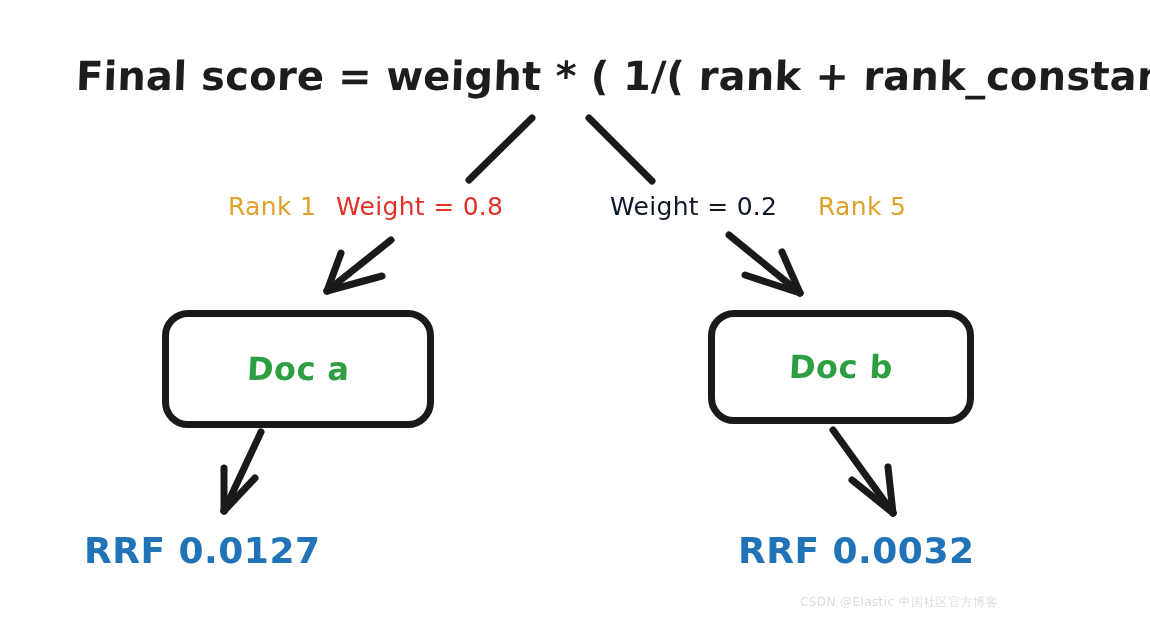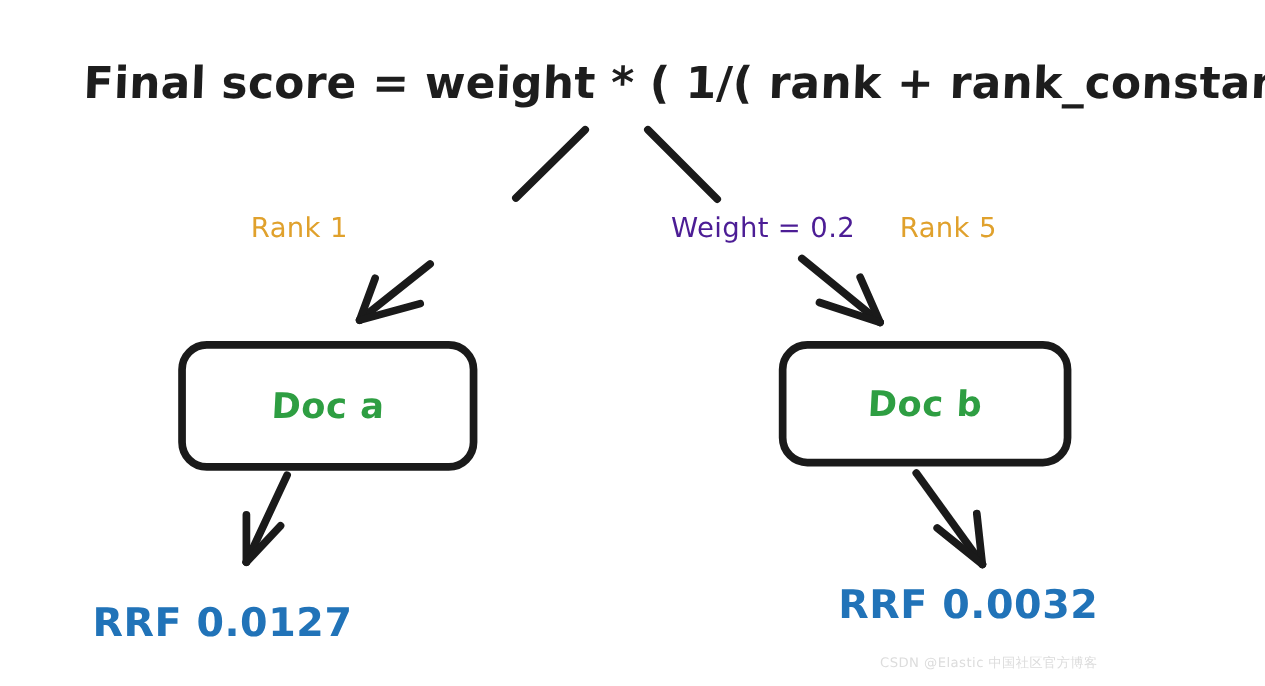--- a/index.html
+++ b/index.html
@@ -47,21 +47,21 @@
 
   
   .branch-label {
     font-family: "DejaVu Sans", sans-serif;
     font-size: 25px;
     font-weight: 400;
     letter-spacing: 0.3px;
   }
   #rank1-label   { left: 228px; top: 194px; color: #e0a12c; }
   #weight1-label { left: 336px; top: 194px; color: #e03127; }
-  #weight2-label { left: 610px; top: 194px; color: #4c1d95; }
+  #weight2-label { left: 610px; top: 194px; color: #0f172a; }
   #rank2-label   { left: 818px; top: 194px; color: #e0a12c; }
 
   
   .doc-box {
     position: absolute;
     border: 7px solid #1a1a1a;
     border-radius: 26px;
     background: #ffffff;
     display: flex;
     align-items: center;
@@ -79,22 +79,22 @@
   }
 
   
   .rrf-label {
     font-family: "DejaVu Sans", sans-serif;
     font-size: 36px;
     font-weight: 700;
     color: #2173b8;
     letter-spacing: 0.5px;
   }
-  #rrf-a { left: 84px;  top: 549px; }
-  #rrf-b { left: 762px; top: 533px; }
+  #rrf-a { left: 84px;  top: 533px; }
+  #rrf-b { left: 738px; top: 533px; }
 
   
   #watermark {
     left: 800px;
     top: 596px;
     font-family: "DejaVu Sans", sans-serif;
     font-size: 12px;
     color: #dcdcdc;
     letter-spacing: 0.4px;
   }
@@ -126,20 +126,21 @@
       <path d="M 833,430 L 893,513" stroke-width="7"></path>
       <path d="M 893,513 L 888,467" stroke-width="7"></path>
       <path d="M 893,513 L 852,480" stroke-width="7"></path>
 
     </g>
   </svg>
 
   <div class="txt" id="formula">Final score = weight * ( 1/( rank + rank_constant1))</div>
 
   <div class="txt branch-label" id="rank1-label">Rank 1</div>
+  <div class="txt branch-label" id="weight1-label">Weight = 0.8</div>
   <div class="txt branch-label" id="weight2-label">Weight = 0.2</div>
   <div class="txt branch-label" id="rank2-label">Rank 5</div>
 
   <div class="doc-box" id="doc-a-box">
     <span class="doc-label">Doc a</span>
   </div>
   <div class="doc-box" id="doc-b-box">
     <span class="doc-label">Doc b</span>
   </div>
 

